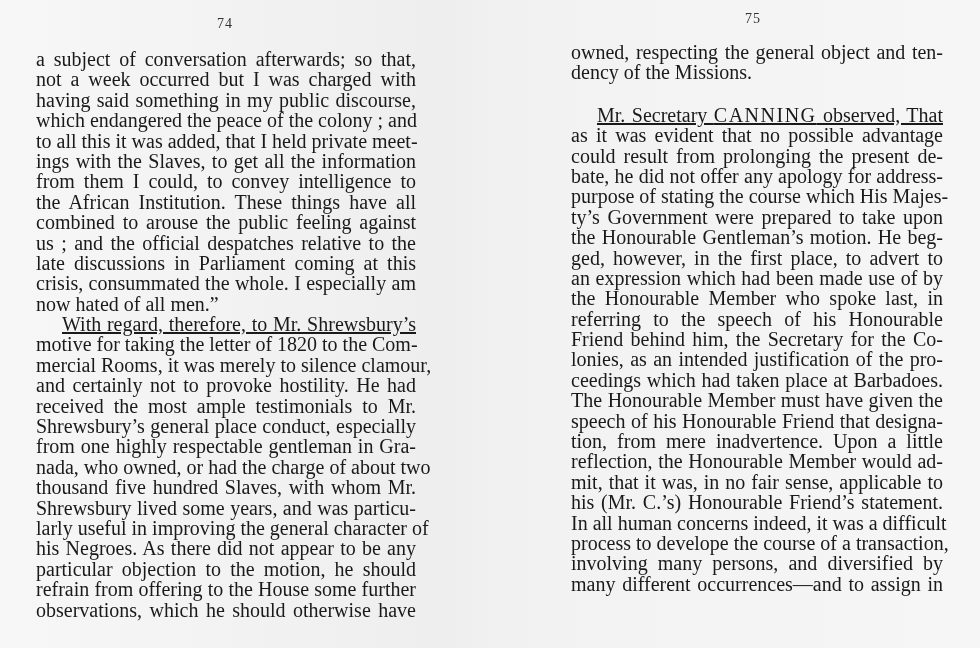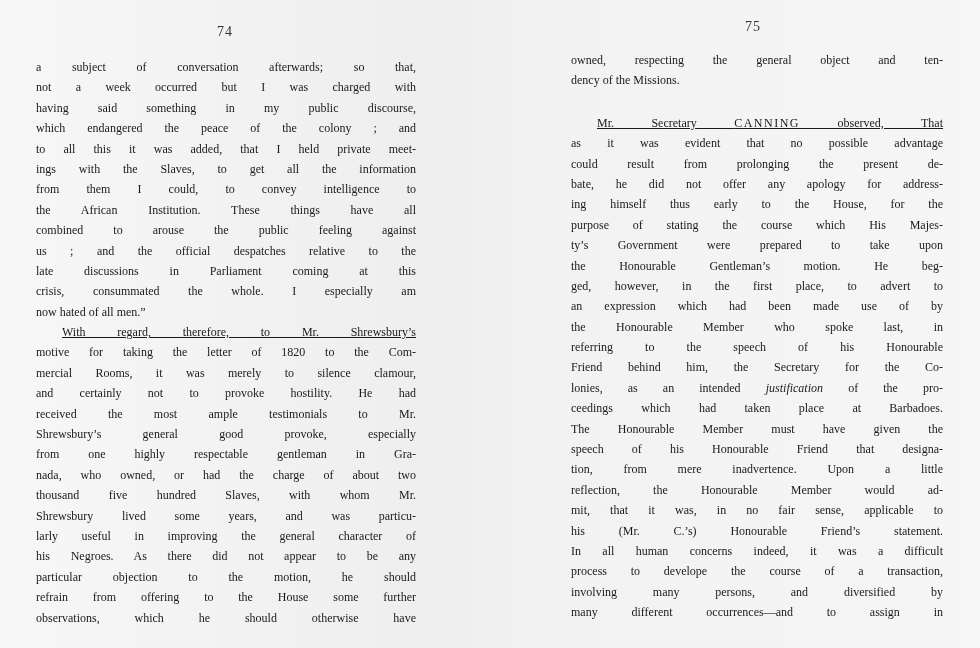--- a/index.html
+++ b/index.html
@@ -4,45 +4,45 @@
 <style>
   html, body { margin: 0; padding: 0; }
   body {
     width: 980px; height: 648px; overflow: hidden;
     background: #f4f4f4;
     background-image: linear-gradient(90deg, #f7f7f7 0%, #eeeeee 45%, #f2f2f2 55%, #f6f6f6 100%);
     font-family: "Liberation Serif", "DejaVu Serif", serif;
     color: #1a1a1a;
     position: relative;
   }
-  .page { position: absolute; top: 17px; height: 504px; }
+  .page { position: absolute; top: 9px; height: 504px; }
   .page.left { left: 0; width: 490px; }
   .page.right { left: 490px; width: 490px; }
   .folio {
     position: absolute; font-size: 14px; color: #333; letter-spacing: 1px;
   }
   .page.left .folio { left: 217px; top: 7px; }
   .page.right .folio { left: 255px; top: 2px; }
   .body-text {
     position: absolute;
-    font-size: 12px;
+    font-size: 20px;
     line-height: 20.4px;
   }
   .page.left .body-text { left: 36px; top: 40px; width: 380px; }
   .page.right .body-text { left: 81px; top: 33px; width: 372px; }
   .line {
     display: block; white-space: nowrap;
     text-align: justify; text-align-last: justify;
     height: 20.4px;
   }
   .line.last { text-align-last: left; }
   .line.indent { padding-left: 26px; text-decoration: underline; }
   .gap { height: 22px; }
   .sc { letter-spacing: 1.5px; }
-  .it { font-style: italic; }
+  .it { }
   .signature {
     position: absolute; left: 248px; top: 602px;
     font-size: 13px; letter-spacing: 4px; color: #222; margin-top: 37px;
   }
 </style>
 </head>
 <body>
 
 <div class="page left">
   <div class="folio">74</div>
@@ -58,21 +58,21 @@
       <span class="line">combined to arouse the public feeling against</span>
       <span class="line">us ; and the official despatches relative to the</span>
       <span class="line">late discussions in Parliament coming at this</span>
       <span class="line">crisis, consummated the whole. I especially am</span>
       <span class="line last">now hated of all men.”</span>
       <span class="line indent">With regard, therefore, to Mr. Shrewsbury’s</span>
       <span class="line">motive for taking the letter of 1820 to the Com-</span>
       <span class="line">mercial Rooms, it was merely to silence clamour,</span>
       <span class="line">and certainly not to provoke hostility. He had</span>
       <span class="line">received the most ample testimonials to Mr.</span>
-      <span class="line">Shrewsbury’s general good provoke, especially</span>
+      <span class="line">Shrewsbury’s general place conduct, especially</span>
       <span class="line">from one highly respectable gentleman in Gra-</span>
       <span class="line">nada, who owned, or had the charge of about two</span>
       <span class="line">thousand five hundred Slaves, with whom Mr.</span>
       <span class="line">Shrewsbury lived some years, and was particu-</span>
       <span class="line">larly useful in improving the general character of</span>
       <span class="line">his Negroes. As there did not appear to be any</span>
       <span class="line">particular objection to the motion, he should</span>
       <span class="line">refrain from offering to the House some further</span>
       <span class="line">observations, which he should otherwise have</span>
     </div>
@@ -85,21 +85,20 @@
         <span class="line">owned, respecting the general object and ten-</span>
         <span class="line last">dency of the Missions.</span>
       </div>
     <div class="gap"></div>
     <div id="r-p2">
       <span class="line indent"><span>Mr. Secretary </span><span class="sc">CANNING</span><span> observed, That</span></span>
       <div id="r-p2a">
           <span class="line">as it was evident that no possible advantage</span>
           <span class="line">could result from prolonging the present de-</span>
           <span class="line">bate, he did not offer any apology for address-</span>
-          <span class="line">ing himself thus early to the House, for the</span>
           <span class="line">purpose of stating the course which His Majes-</span>
           <span class="line">ty’s Government were prepared to take upon</span>
           <span class="line">the Honourable Gentleman’s motion. He beg-</span>
           <span class="line">ged, however, in the first place, to advert to</span>
           <span class="line">an expression which had been made use of by</span>
           <span class="line">the Honourable Member who spoke last, in</span>
           <span class="line">referring to the speech of his Honourable</span>
           <span class="line">Friend behind him, the Secretary for the Co-</span>
         </div>
       <span class="line"><span>lonies, as an intended </span><span class="it">justification</span><span> of the pro-</span></span>

